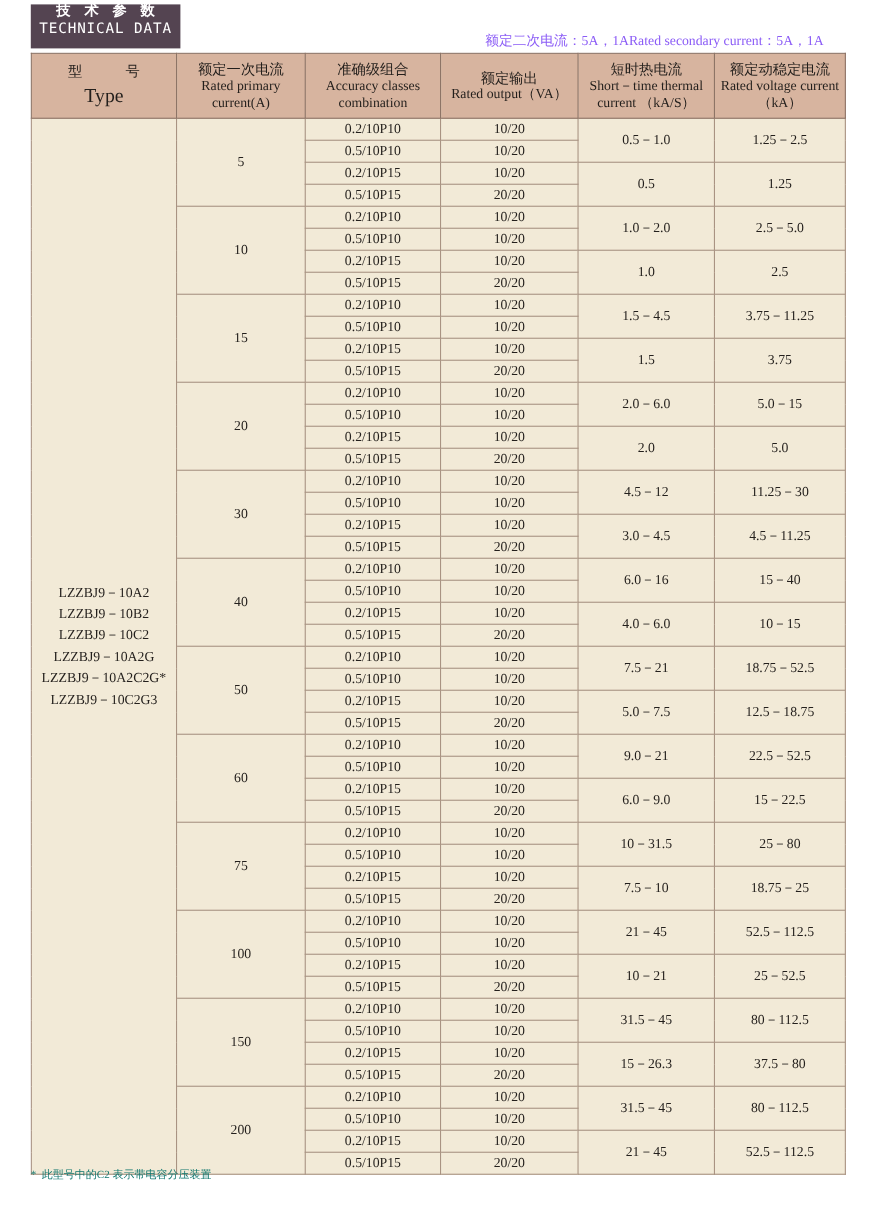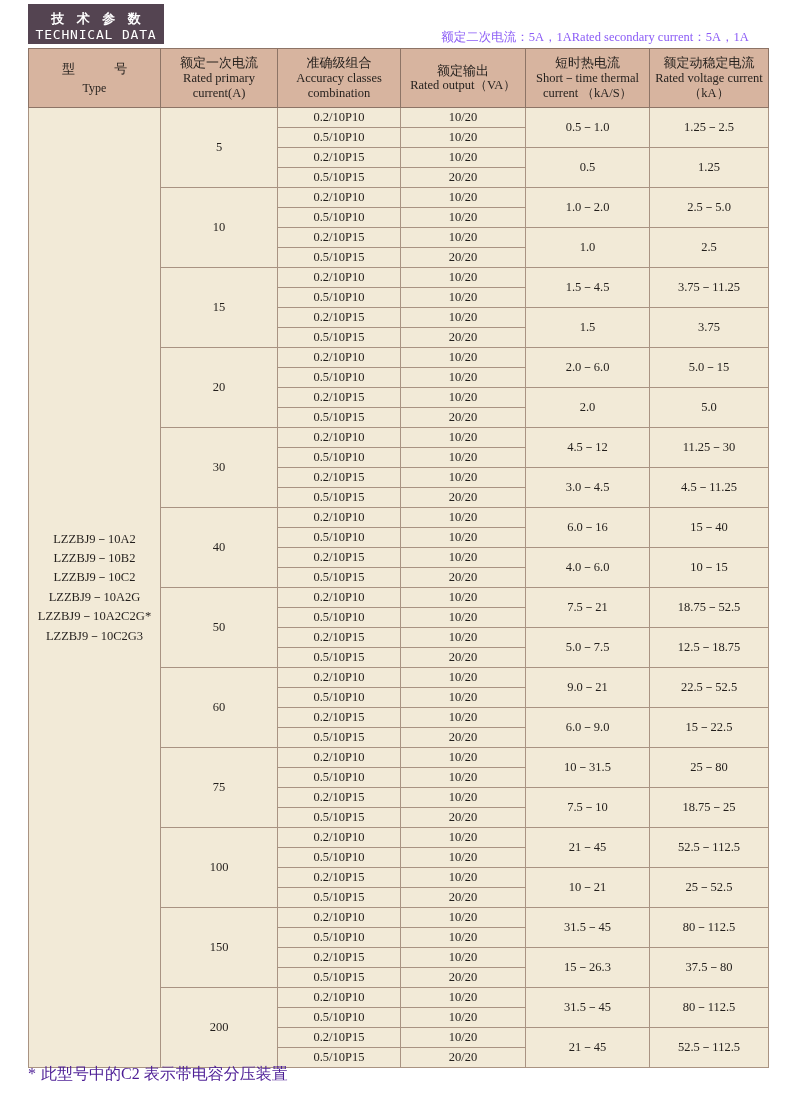--- a/index.html
+++ b/index.html
@@ -20,21 +20,21 @@
   .badge {
     position: absolute;
     left: 28px;
     top: 4px;
     width: 136px;
     height: 40px;
     background: #544451;
     display: flex;
     flex-direction: column;
     align-items: center;
-    justify-content: flex-end;
+    justify-content: flex-start;
     box-sizing: border-box;
   }
   .badge-cn {
     color: #ffffff;
     font-family: "DejaVu Sans", sans-serif;
     font-size: 13px;
     font-weight: bold;
     letter-spacing: 4px;
     line-height: 1.1;
     padding-left: 4px;
@@ -125,30 +125,30 @@
     font-size: 13px;
   }
 
   
   .type-head-line1 {
     display: block;
     letter-spacing: 18px;
     padding-left: 18px;
     font-size: 13px;
   }
-  .type-head-line2 { display: block; font-size: 12px; margin-top: 4px; font-family: Liberation Serif, serif; }
+  .type-head-line2 { display: block; font-size: 18px; margin-top: 4px; font-family: Liberation Serif, serif; }
 
   
   .notes {
     position: absolute;
     left: 28px;
     top: 1062px;
-    font-size: 16px;
+    font-size: 10px;
     line-height: 1.45;
-    color: #4c1d95;
+    color: #0f766e;
   }
   .notes div { white-space: nowrap; }
   .note-star { margin-right: 5px; }
 </style>
 </head>
 <body>
 
 <div class="badge">
   <span class="badge-cn">技 术 参 数</span>
   <span class="badge-en">TECHNICAL DATA</span>

